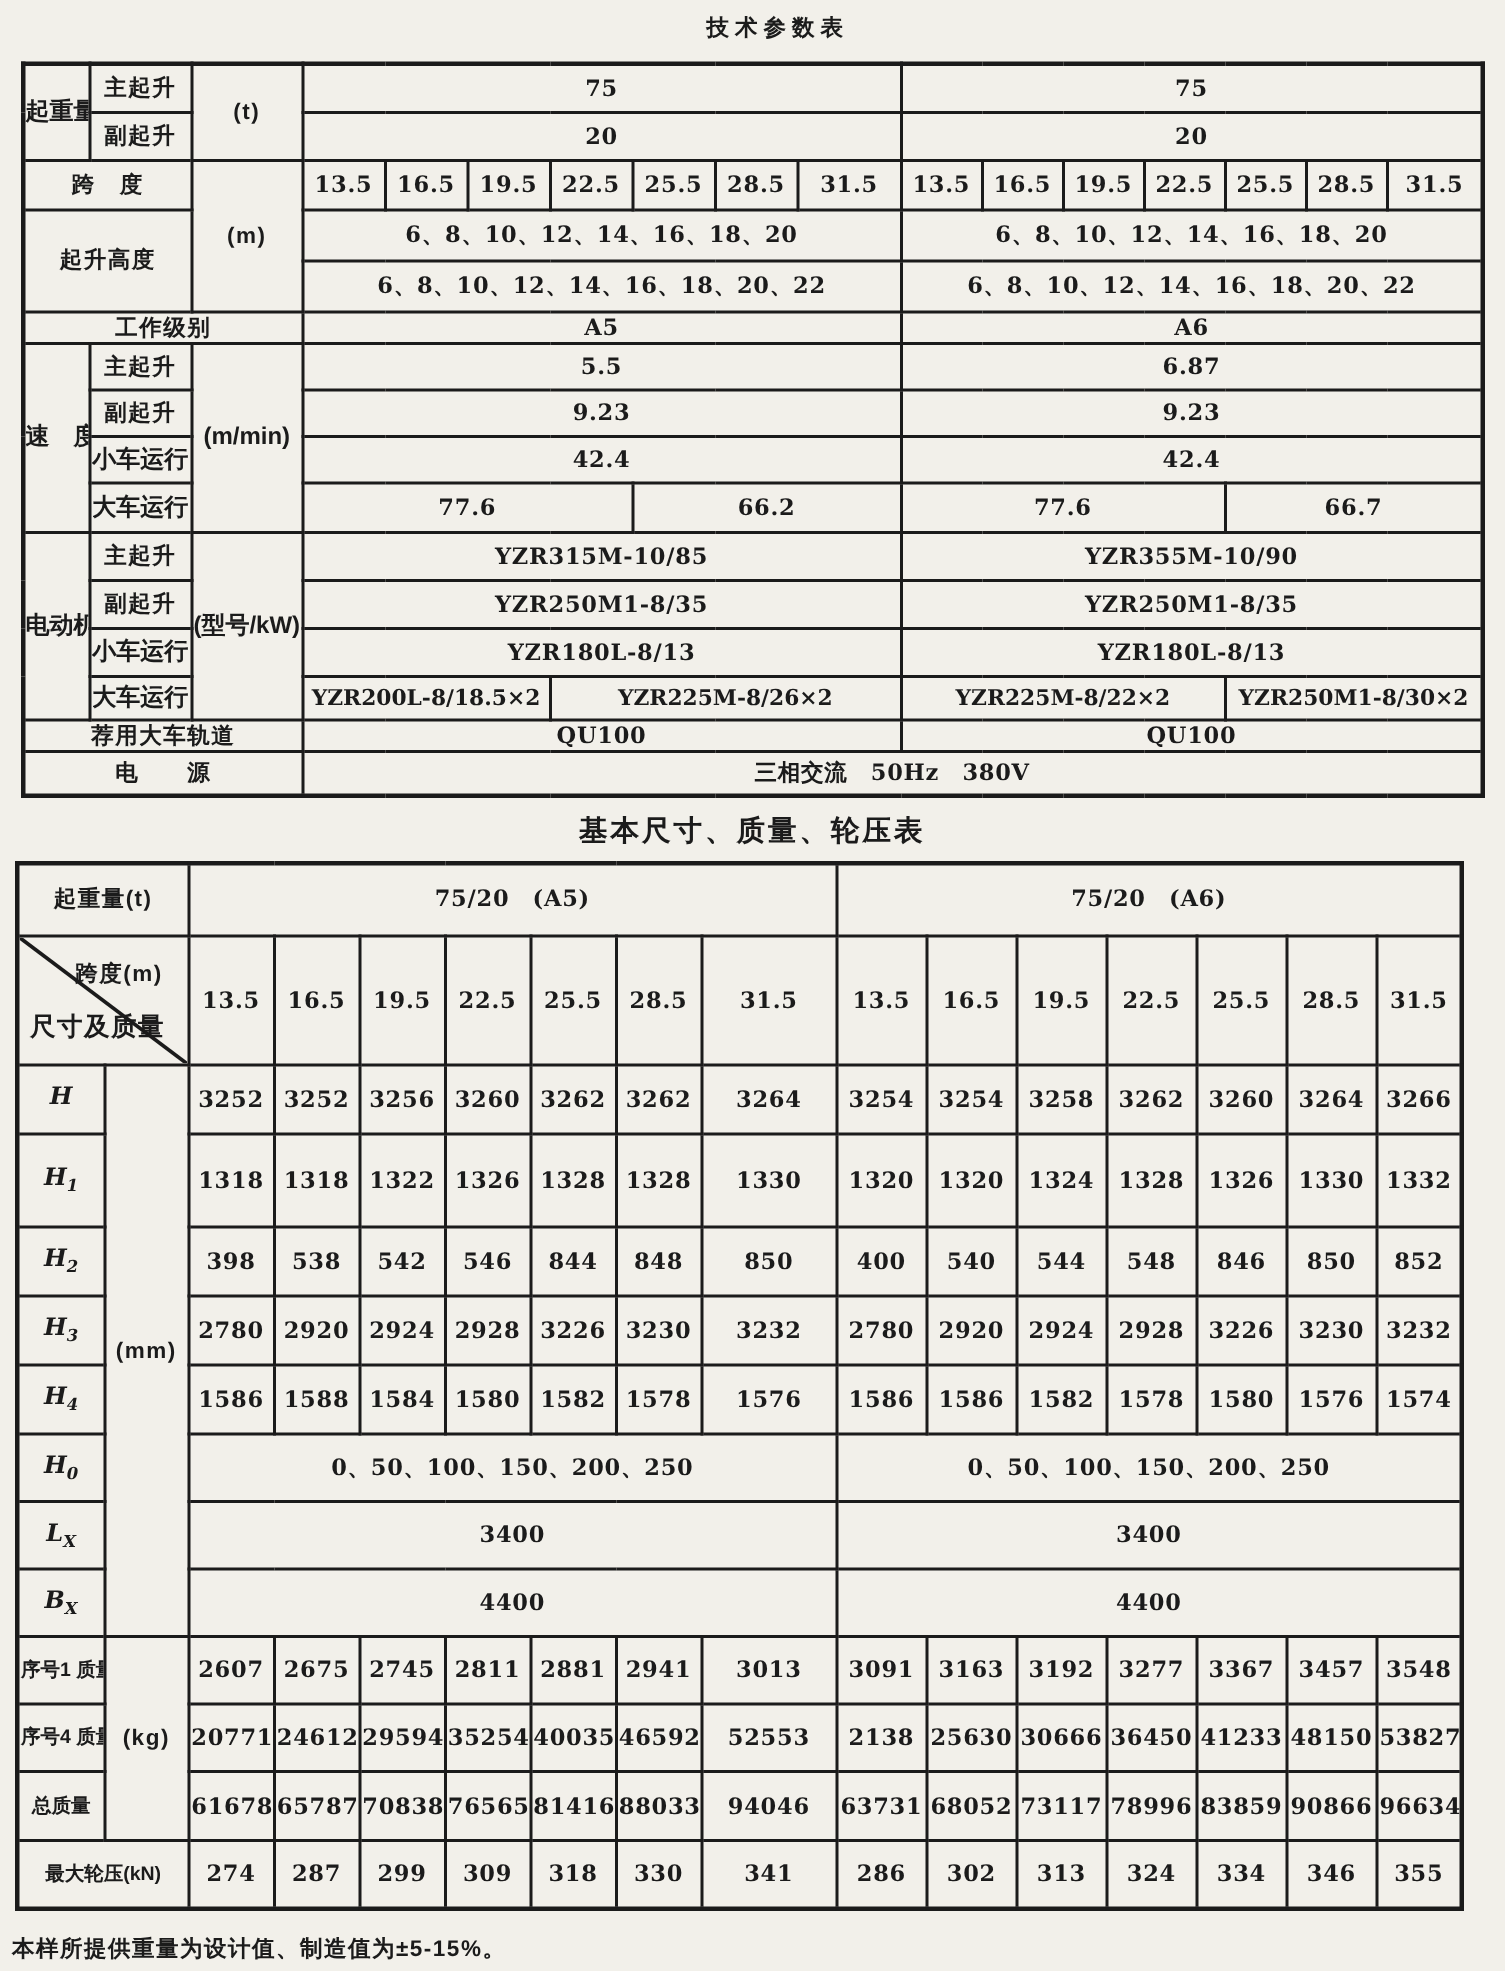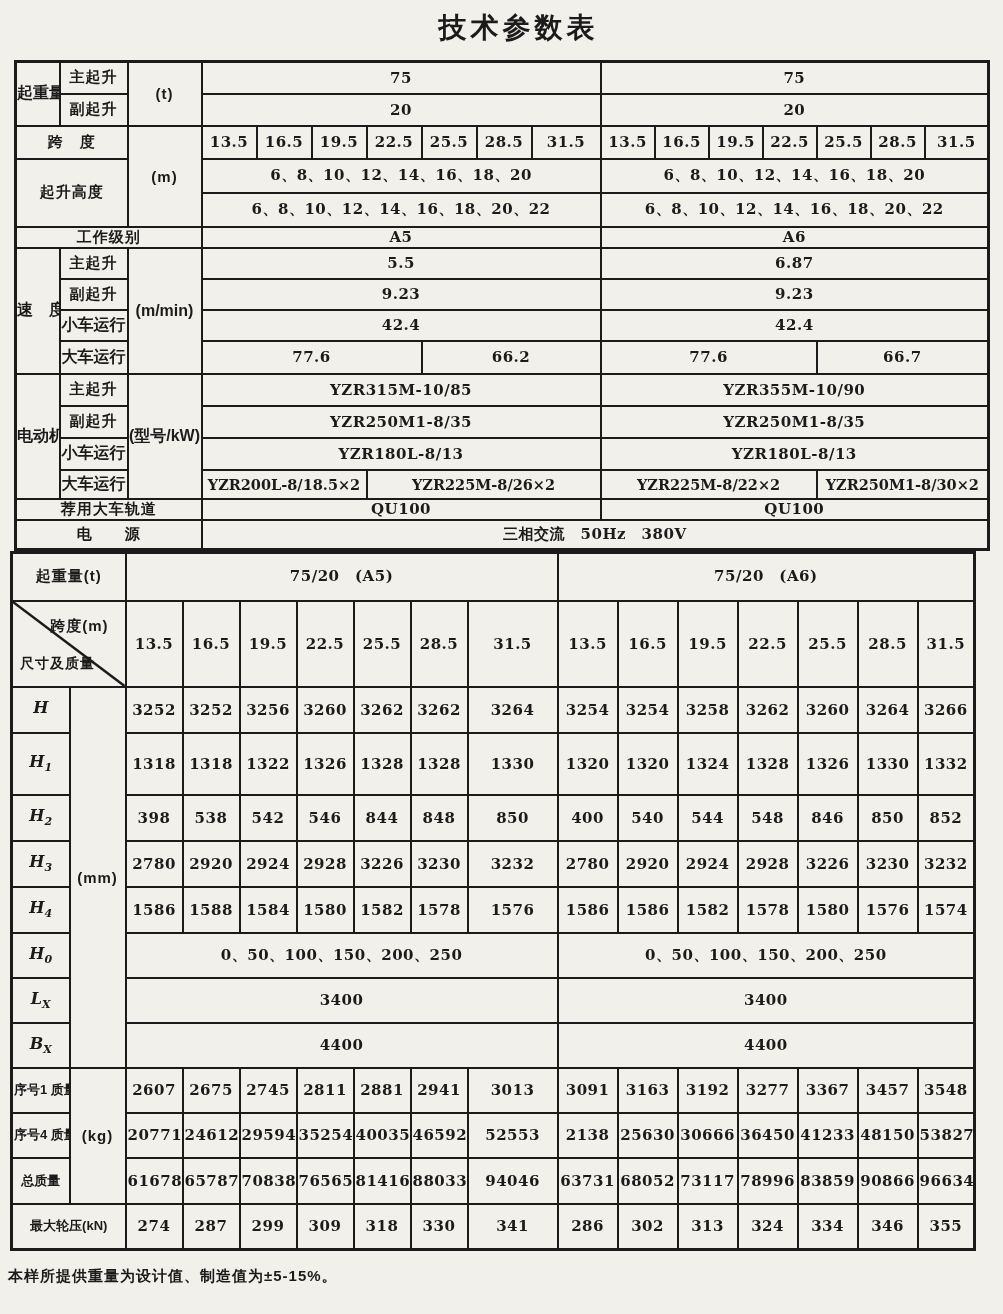--- a/index.html
+++ b/index.html
@@ -4,21 +4,21 @@
 <style>
   html,body{margin:0;padding:0;}
   body{
     width:1003px;height:1314px;overflow:hidden;
     background:#f2f0ea;color:#1b1b1b;
     font-family:"Liberation Sans","DejaVu Sans",sans-serif;
     -webkit-font-smoothing:antialiased;
   }
   .page{position:relative;width:1003px;height:1314px;}
   .title1{
-    text-align:center;font-size:28px;font-weight:bold;letter-spacing:4px;
+    text-align:center;font-size:15px;font-weight:bold;letter-spacing:4px;
     padding-top:9px;margin:0 0 13px 0;padding-left:34px;
   }
   .title2{
     text-align:center;font-size:19px;font-weight:bold;letter-spacing:2px;
     margin:9px 0 7px 0;
   }
   table{border-collapse:collapse;table-layout:fixed;}
   #tech{margin-left:14px;width:974px;border:3px solid #1b1b1b;}
   #dims{margin-left:10px;width:966px;border:3px solid #1b1b1b;}
   td{
@@ -28,21 +28,21 @@
   .lab{font-size:15px;letter-spacing:1px;}
   .tight{font-size:16px;letter-spacing:0;white-space:nowrap;padding:0;}
   .small{font-size:13px;letter-spacing:0;white-space:nowrap;}
   .val{font-family:"DejaVu Serif","Liberation Serif",serif;font-size:15px;letter-spacing:0.5px;white-space:nowrap;}
   .valsm{font-family:"DejaVu Serif","Liberation Serif",serif;font-size:14.5px;letter-spacing:0;white-space:nowrap;}
   .dimcell{font-family:"DejaVu Serif","Liberation Serif",serif;font-size:16px;font-style:italic;}
   .dimcell sub{font-size:11px;font-style:italic;}
   .corner{position:relative;padding:0;}
   .corner svg{position:absolute;left:0;top:0;width:100%;height:100%;display:block;}
   .c-top{position:absolute;top:15px;right:16px;font-size:15px;font-weight:bold;letter-spacing:1px;}
-  .c-bot{position:absolute;bottom:13px;left:7px;font-size:14px;font-weight:bold;letter-spacing:1px;}
+  .c-bot{position:absolute;bottom:13px;left:7px;font-size:17px;font-weight:bold;letter-spacing:1px;}
   .footnote{margin:16px 0 0 8px;font-size:15px;font-weight:bold;letter-spacing:1px;}
 </style>
 </head>
 <body>
 
 <div class="page">
 
   <div class="title1">技术参数表</div>
 
   <table id="tech">
@@ -163,20 +163,21 @@
       <td class="val" colspan="7">QU100</td>
       <td class="val" colspan="7">QU100</td>
     </tr>
     <tr style="height:30px">
       <td class="lab" colspan="3">电　　源</td>
       <td class="val" colspan="14">三相交流　50Hz　380V</td>
     </tr>
   </tbody>
     </table>
 
+  <div class="title2">基本尺寸、质量、轮压表</div>
 
   <table id="dims">
     <colgroup>
       <col style="width:58px">
         <col style="width:56px">
       <col style="width:57px">
         <col style="width:57px">
         <col style="width:57px">
         <col style="width:57px">
         <col style="width:57px">

